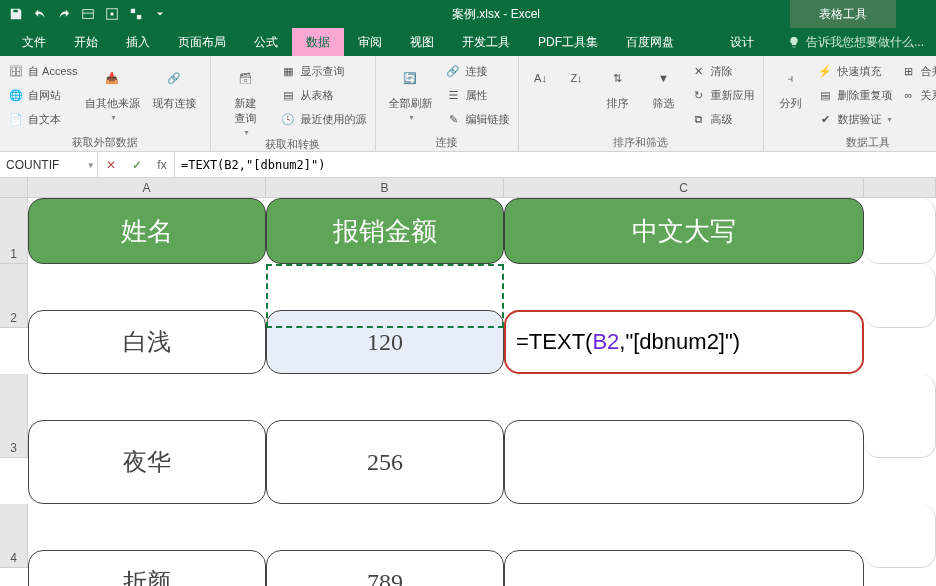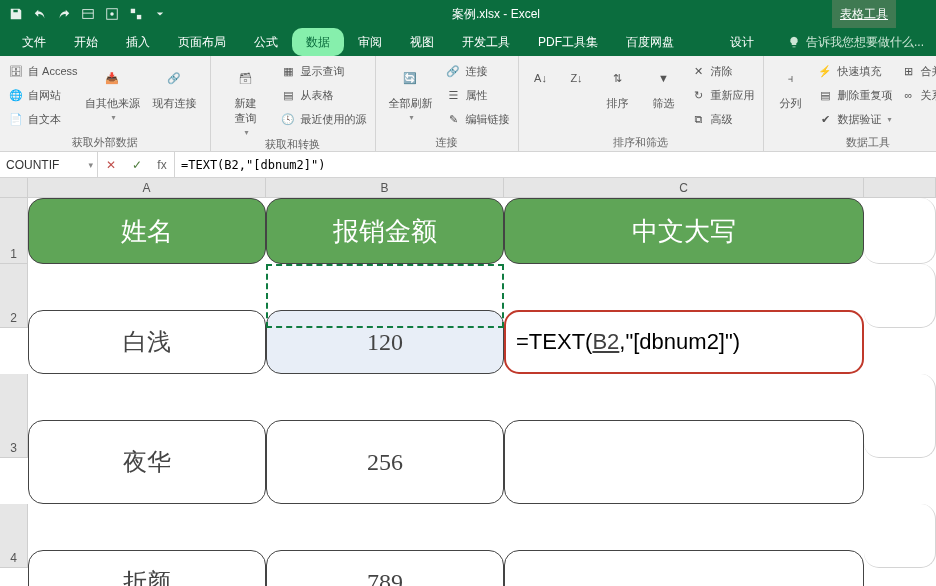--- a/index.html
+++ b/index.html
@@ -6,25 +6,25 @@
 body { background:#fff; width:936px; height:586px; overflow:hidden; font-size:12px; color:#444; }
 
 
 .titlebar { height:28px; background:#0b6d3e; display:flex; align-items:center; color:#fff; }
 .qat { display:flex; gap:4px; padding:0 6px; align-items:center; }
 .qat-btn { width:20px; height:20px; display:flex; align-items:center; justify-content:center; opacity:.9; }
 .qat-btn svg { fill:#fff; }
 .title-center { flex:1; text-align:center; font-size:12px; }
 .title-right { width:120px; }
 .context-tab-strip { position:absolute; top:0; right:40px; height:28px; display:flex; align-items:center; }
-.context-label { background:#3f7a52; color:#fff; padding:0 8px; height:28px; display:flex; align-items:center; font-size:12px;text-decoration:underline; }
+.context-label { background:#3f7a52; color:#fff; padding:0 29px; height:28px; display:flex; align-items:center; font-size:12px; }
 
 .tabstrip { height:28px; background:#0b6d3e; display:flex; align-items:center; color:#fff; padding-left:8px; position:relative; }
 .tab { padding:0 14px; height:28px; display:flex; align-items:center; font-size:12px; cursor:pointer; }
-.tab.active { background:#86efac; color:#0b6d3e;border-radius:10px; }
+.tab.active { background:#f9a8d4; color:#0b6d3e; }
 .tab.design { margin-left:auto; margin-right:0; padding:0 22px; }
 .tellme { display:flex; align-items:center; gap:6px; padding:0 12px; color:#cde6d6; font-size:12px; }
 .tellme svg { fill:#cde6d6; }
 
 
 .ribbon { height:96px; background:#f1f1f1; border-bottom:1px solid #d4d4d4; display:flex; }
 .group { border-right:1px solid #d4d4d4; display:flex; flex-direction:column; padding:2px 6px 0; }
 .group-body { flex:1; display:flex; align-items:flex-start; gap:4px; }
 .group-label { height:16px; text-align:center; font-size:11px; color:#666; padding-bottom:12px; }
 .big-btn { display:flex; flex-direction:column; align-items:center; justify-content:center; width:58px; padding-top:4px; gap:2px; font-size:11px; color:#555; }
@@ -53,21 +53,21 @@
 .row { display:flex; }
 .rh { width:28px; background:#e6e6e6; border-right:1px solid #cfcfcf; border-bottom:1px solid #cfcfcf; text-align:center; font-size:12px; color:#555; display:flex; align-items:flex-end; justify-content:center; padding-bottom:2px; }
 .cell { border-right:1px solid #d4d4d4; border-bottom:1px solid #d4d4d4; display:flex; align-items:center; justify-content:center; font-size:22px; background:#fff;border-radius:15px; }
 
 
 .hdr-cell { background:#5fa557; color:#fff; font-size:26px; border:1px solid #444 !important; font-family:"SimSun","Microsoft YaHei"; }
 .tbl-cell { border:1px solid #444 !important; font-family:"SimSun","Microsoft YaHei"; font-size:24px;margin-top:46px; }
 .sel-cell { background:#e8eef7; }
 .formula-cell { border:2px solid #c0392b !important; justify-content:flex-start; padding-left:10px; font-family:Consolas,"SimSun",monospace; font-size:22px; }
 .formula-cell .p-eq, .formula-cell .p-fn, .formula-cell .p-txt { color:#000; }
-.formula-cell .p-ref { color:#404040;text-decoration:underline; }
+.formula-cell .p-ref { color:#6d28d9; }
 
 .marching { position:absolute; border:2px dashed #107c41; pointer-events:none; }
 
 
 .cA { width:238px; }
 .cB { width:238px; }
 .cC { width:360px; }
 .cD { width:72px; }
 
 

